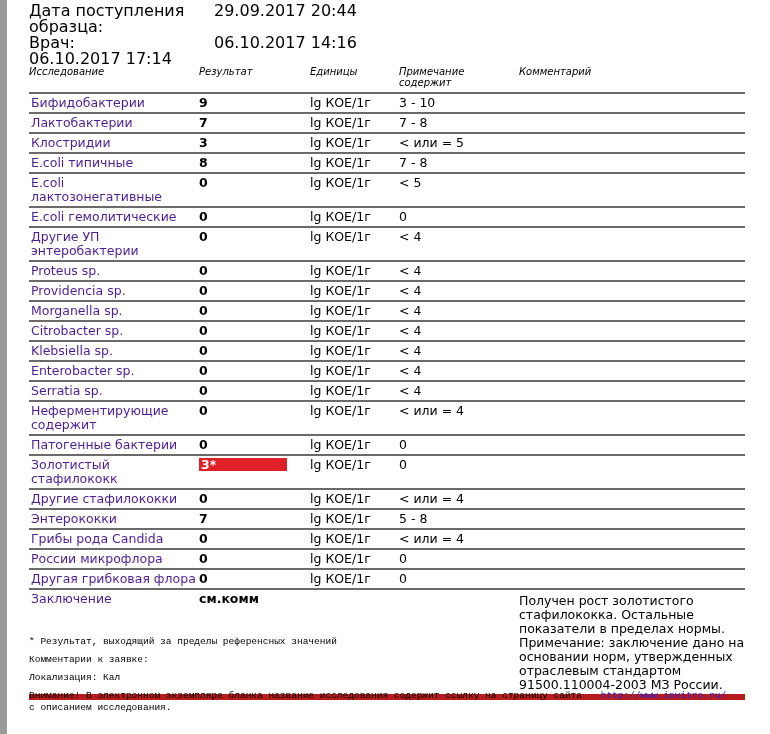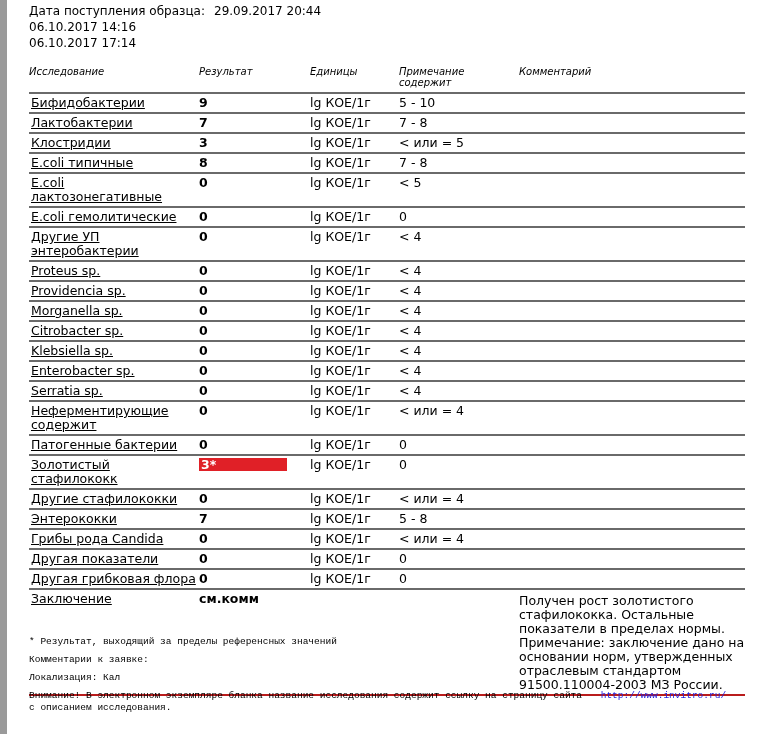--- a/index.html
+++ b/index.html
@@ -1,47 +1,48 @@
 <!DOCTYPE html>
 <html><head>
 <meta charset="utf-8">
 <style>
   html, body { margin:0; padding:0; }
   body { width:770px; height:734px; background:#ffffff; position:relative; overflow:hidden;
          font-family:"DejaVu Sans", sans-serif; color:#000; }
   .left-band { position:absolute; left:0; top:0; width:7px; height:734px; background:#9a9a9a; }
-  .meta { position:absolute; left:29px; top:3px; font-size:12px; line-height:16px; }
+  .meta { position:absolute; left:29px; top:3px; font-size:16px; line-height:16px; }
   .meta-row { display:flex; }
   .meta-label { width:185px; }
   .head { position:absolute; left:29px; top:66px; width:716px; font-size:10px; line-height:11px; height:26px; }
   .head span { position:absolute; top:0;font-style:italic; }
   table.res { position:absolute; left:29px; top:92px; width:716px; border-collapse:collapse; table-layout:fixed; }
   table.res td { font-size:12.5px; line-height:14px; vertical-align:top; padding:2px 0 2px 0; border-top:2px solid #6a6a6a; }
-  td.name { width:168px; color:#000000; padding-left:2px !important;text-decoration:underline; }
+  td.name { width:168px; color:#4c1d95; padding-left:2px !important; }
   td.val { width:111px; font-weight:bold; }
   td.unit { width:89px; }
   td.ref { width:120px; }
   td.com { font-size:9px; line-height:9.5px;margin-left:48px; }
   .flag { display:inline-block; background:#e02027; color:#fff; width:88px; height:13px; line-height:13px; padding-left:2px; box-sizing:border-box; }
-  tr.concl td { height:51px; border-bottom:2px solid #b91c1c; }
+  tr.concl td { height:51px; border-bottom:6px solid #b91c1c; }
   .footer { position:absolute; left:29px; top:636px; font-size:9.5px; line-height:12px; width:700px; }
   .footer p { margin:0 0 6px 0;font-family:Liberation Mono, monospace; }
   .footer a { color:#2222dd; text-decoration:none;margin-left:13px; }
 </style>
 </head>
 <body>
 
 <div class="left-band"></div>
 
 <div class="meta">
   <div class="meta-row">
     <span class="meta-label">Дата поступления образца:</span>
     <span>29.09.2017 20:44</span>
   </div>
   <div class="meta-row">
+    <span class="meta-label">Врач:</span>
     <span>06.10.2017 14:16</span>
   </div>
   <div class="meta-row">
     <span>06.10.2017 17:14</span>
   </div>
 </div>
 
 <div class="head">
   <span style="left:0">Исследование</span>
   <span style="left:170px">Результат</span>
@@ -52,21 +53,21 @@
   </span>
   <span style="left:490px">Комментарий</span>
 </div>
 
 <table class="res">
   <tbody id="rows">
       <tr>
         <td class="name">Бифидобактерии</td>
         <td class="val">9</td>
         <td class="unit">lg КОЕ/1г</td>
-        <td class="ref">5 - 10</td>
+        <td class="ref">3 - 10</td>
         <td class="com"></td>
       </tr>
       <tr>
         <td class="name">Лактобактерии</td>
         <td class="val">7</td>
         <td class="unit">lg КОЕ/1г</td>
         <td class="ref">7 - 8</td>
         <td class="com"></td>
       </tr>
       <tr>
@@ -189,21 +190,21 @@
         <td class="com"></td>
       </tr>
       <tr>
         <td class="name">Грибы рода Candida</td>
         <td class="val">0</td>
         <td class="unit">lg КОЕ/1г</td>
         <td class="ref">&lt; или = 4</td>
         <td class="com"></td>
       </tr>
       <tr>
-        <td class="name">Другая показатели</td>
+        <td class="name">России микрофлора</td>
         <td class="val">0</td>
         <td class="unit">lg КОЕ/1г</td>
         <td class="ref">0</td>
         <td class="com"></td>
       </tr>
       <tr>
         <td class="name">Другая грибковая флора</td>
         <td class="val">0</td>
         <td class="unit">lg КОЕ/1г</td>
         <td class="ref">0</td>

